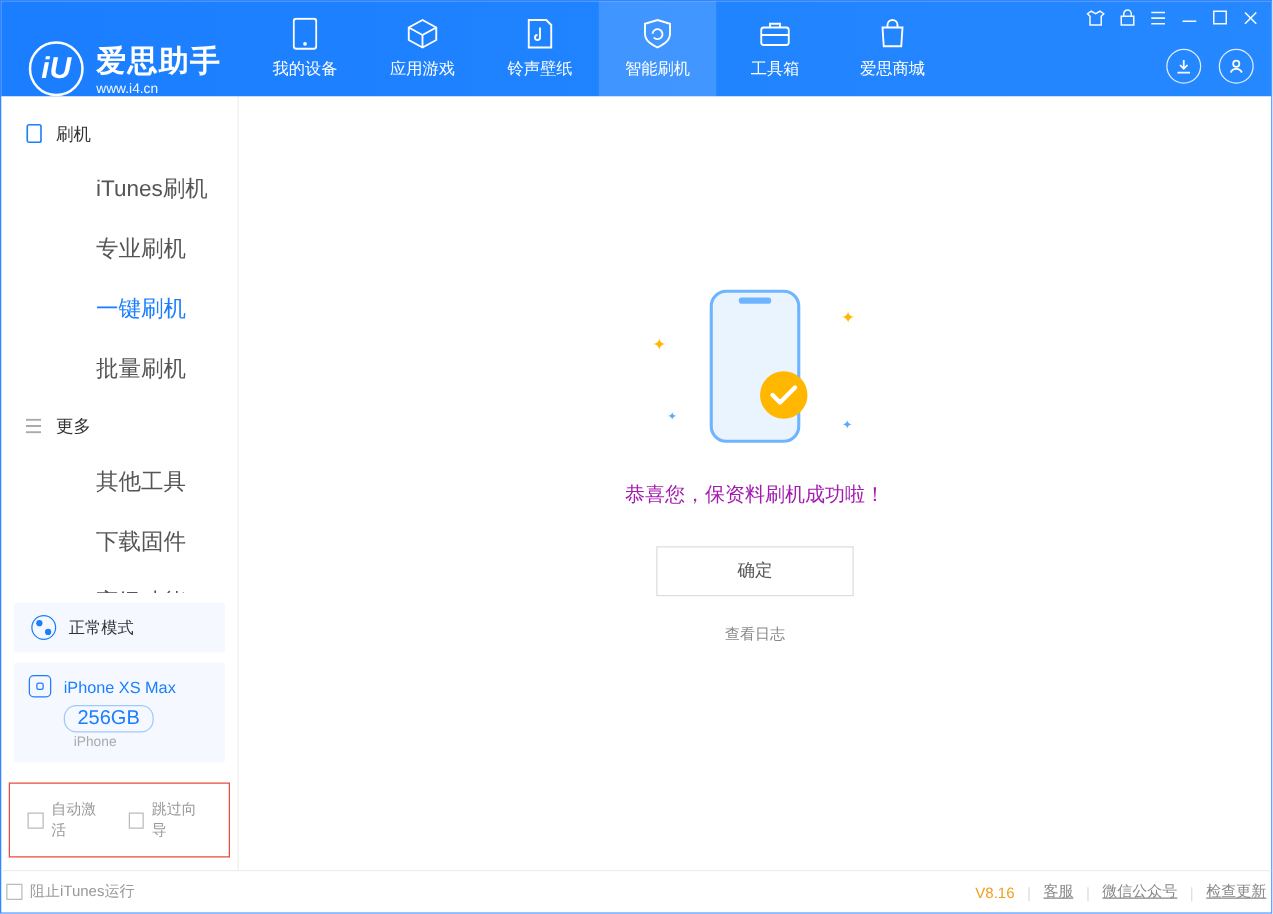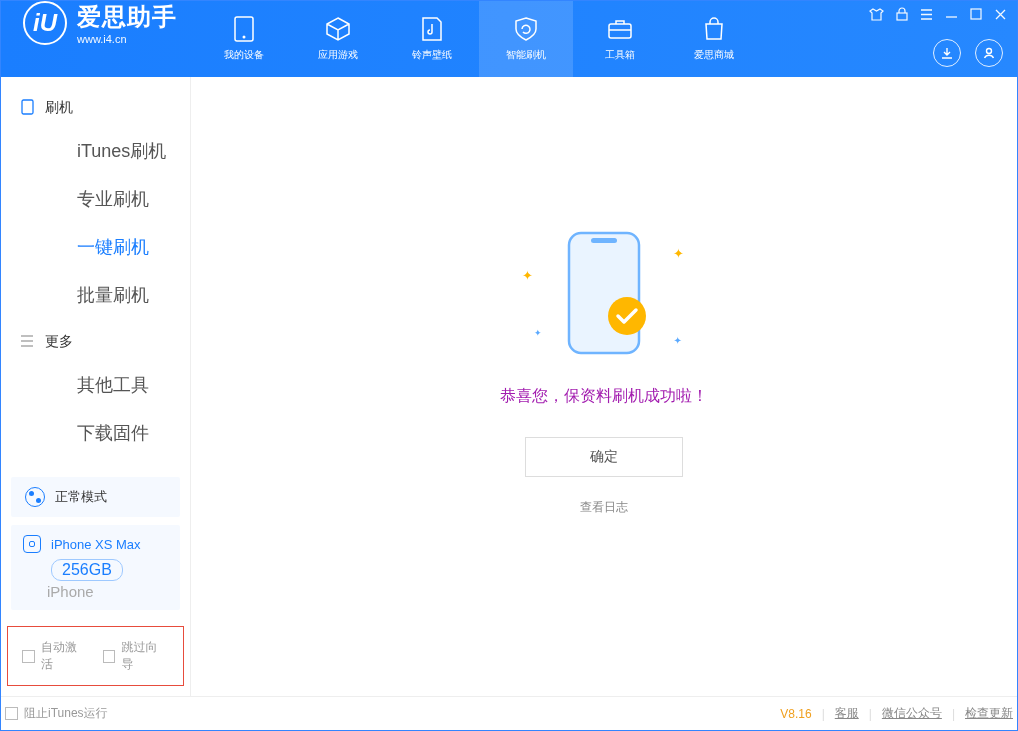--- a/index.html
+++ b/index.html
@@ -1,30 +1,30 @@
 <!DOCTYPE html>
 <html><head>
 <meta charset="utf-8">
 <style>
 * { margin: 0; padding: 0; box-sizing: border-box; }
 body { font-family: "Microsoft YaHei", "PingFang SC", sans-serif; font-size: 13px; color: #333; background: #fff; }
 .window { width: 1018px; height: 731px; border: 1px solid #3385ff; display: flex; flex-direction: column; background: #fff; }
 
 
 .header { height: 76px; background: linear-gradient(to right, #1a7eff, #2688ff); display: flex; align-items: stretch; position: relative; }
-.logo-block { display: flex; align-items: flex-start; padding: 0 20px 0 22px; color: #fff; gap: 10px; }
+.logo-block { display: flex; align-items: flex-end; padding: 0 20px 0 22px; color: #fff; gap: 10px; }
 .logo-circle { width: 44px; height: 44px; border: 2.5px solid #fff; border-radius: 50%; display: flex; align-items: center; justify-content: center; font-weight: bold; font-size: 24px; font-style: italic; }
 .logo-text { display: flex; flex-direction: column; }
 .logo-text span:first-child { font-size: 24px; font-weight: bold; letter-spacing: 1px; }
 .logo-text span:last-child { font-size: 11px; opacity: 0.95; }
 .tabs { display: flex; }
 .tab { width: 94px; display: flex; flex-direction: column; align-items: center; justify-content: center; color: #fff; gap: 6px; cursor: pointer; }
 .tab.active { background: rgba(255,255,255,0.15); }
 .tab-icon { width: 28px; height: 26px; display: flex; align-items: center; justify-content: center; }
-.tab-label { font-size: 10px; }
+.tab-label { font-size: 13px; }
 .title-controls { position: absolute; right: 10px; top: 6px; display: flex; gap: 12px; color: #fff; }
 .title-controls span { font-size: 15px; cursor: pointer; opacity: 0.95; display: inline-flex; align-items: center; }
 .header-actions { position: absolute; right: 14px; bottom: 10px; display: flex; gap: 14px; }
 .circle-btn { width: 28px; height: 28px; border: 1.5px solid rgba(255,255,255,0.85); border-radius: 50%; display: flex; align-items: center; justify-content: center; color: #fff; cursor: pointer; }
 
 
 .body { flex: 1; display: flex; min-height: 0; }
 .sidebar { width: 190px; border-right: 1px solid #eee; display: flex; flex-direction: column; }
 .side-scroll { flex: 1; overflow-y: auto; padding-top: 8px; }
 .side-group-header { display: flex; align-items: flex-start; gap: 10px; padding: 14px 18px 10px; font-size: 14px; color: #333; font-weight: 500; }
@@ -35,21 +35,21 @@
 .side-status { padding: 10px 14px; margin: 8px 10px; background: #f5f9ff; display: flex; align-items: center; gap: 10px; border-radius: 2px; }
 .mode-icon { width: 20px; height: 20px; border: 1.5px solid #1a7eff; border-radius: 50%; position: relative; }
 .mode-icon::before, .mode-icon::after { content: ""; position: absolute; width: 5px; height: 5px; background: #1a7eff; border-radius: 50%; }
 .mode-icon::before { top: 3px; left: 3px; }
 .mode-icon::after { bottom: 3px; right: 3px; }
 .device-card { margin: 0 10px 10px; background: #f5f9ff; padding: 10px 12px; border-radius: 2px; }
 .device-row { display: flex; align-items: center; gap: 10px; color: #1a7eff; font-weight: 500; font-size: 13px; }
 .device-icon { width: 18px; height: 18px; border: 1.5px solid #1a7eff; border-radius: 4px; position: relative; }
 .device-icon::after { content:""; position:absolute; width:4px; height:4px; border:1px solid #1a7eff; border-radius:2px; top:50%; left:50%; transform:translate(-50%,-50%);}
 .capacity-badge { display: inline-block; margin: 6px 0 2px 28px; padding: 1px 10px; border: 1px solid #9ec9ff; border-radius: 10px; color: #1a7eff; font-size: 16px; }
-.device-type { margin-left: 24px; color: #aaa; font-size: 15px; }
+.device-type { margin-left: 36px; color: #aaa; font-size: 11px; }
 
 .checkbox-row { display: flex; gap: 14px; padding: 12px 14px; border: 1.5px solid #e74c3c; margin: 6px 6px 10px; }
 .cb-item { display: flex; align-items: center; gap: 6px; color: #999; font-size: 12px; cursor: pointer; }
 .cb-box { width: 13px; height: 13px; border: 1px solid #bbb; }
 
 .content { flex: 1; position: relative; display: flex; align-items: center; justify-content: center; }
 .success-block { display: flex; flex-direction: column; align-items: center; margin-top: -40px; }
 .illus { width: 200px; height: 150px; position: relative; margin-bottom: 18px; }
 .illus .sparkle { position: absolute; color: #ffb700; font-size: 13px; }
 .phone-svg { position: absolute; left: 50%; top: 50%; transform: translate(-50%, -50%); }

